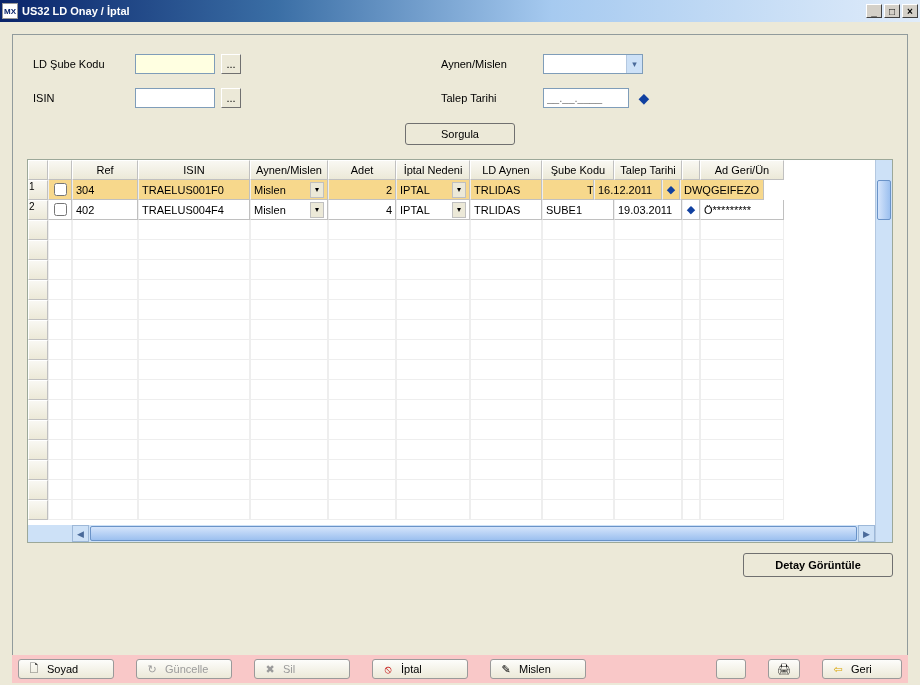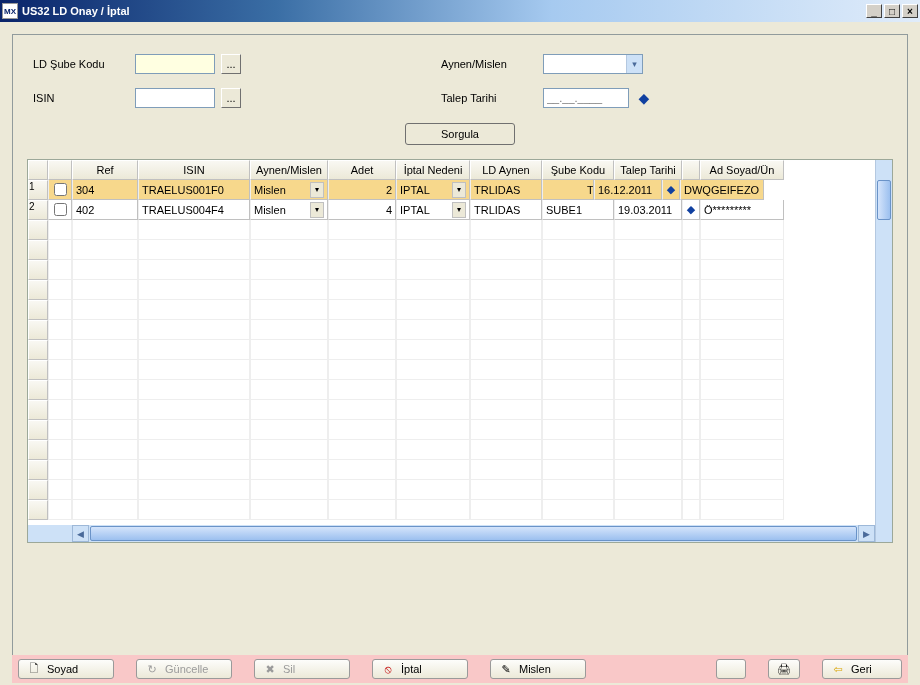--- a/index.html
+++ b/index.html
@@ -314,21 +314,21 @@
           <div class="gh col-chk"></div>
           <div class="gh col-ref">Ref</div>
           <div class="gh col-isin">ISIN</div>
           <div class="gh col-am">Aynen/Mislen</div>
           <div class="gh col-adet" style="justify-content:center;">Adet</div>
           <div class="gh col-iptal">İptal Nedeni</div>
           <div class="gh col-ld">LD Aynen</div>
           <div class="gh col-sube">Şube Kodu</div>
           <div class="gh col-talep">Talep Tarihi</div>
           <div class="gh col-icon"></div>
-          <div class="gh col-ad">Ad Soyad/Ün</div>
+          <div class="gh col-ad">Ad Geri/Ün</div>
         </div>
         <div class="grid-body" id="grid-body">
             <div class="grid-row selected">
               <div class="col-rownum rownum gh" style="width: 20px;">1</div>
               <div class="gc col-chk chk" style="width: 24px;">
                 <input type="checkbox" style="">
               </div>
               <div class="gc col-ref" style="width: 66px;">304</div>
               <div class="gc col-isin" style="width: 112px;">TRAELUS001F0</div>
               <div class="gc col-am dd-cell" style="width: 78px;">
@@ -590,20 +590,23 @@
           <div class="arrowbtn">▶</div>
         </div>
       </div>
       <div class="grid-vsb">
         <div style="height:20px;"></div>
         <div style="flex:0 0 40px;margin:0 1px;background:linear-gradient(to right,#d4e4fb,#9cc0ef);border:1px solid #6a93c8;border-radius:2px;"></div>
       </div>
     </div>
   </div>
 
+  <div class="detay-wrap">
+    <button class="detay-btn">Detay Görüntüle</button>
+  </div>
 
 </div>
 
 <div class="button-bar">
   <button class="bb-btn">
     <span class="ico">🗋</span>
     <span>Soyad</span>
   </button>
   <button class="bb-btn disabled">
     <span class="ico">↻</span>

